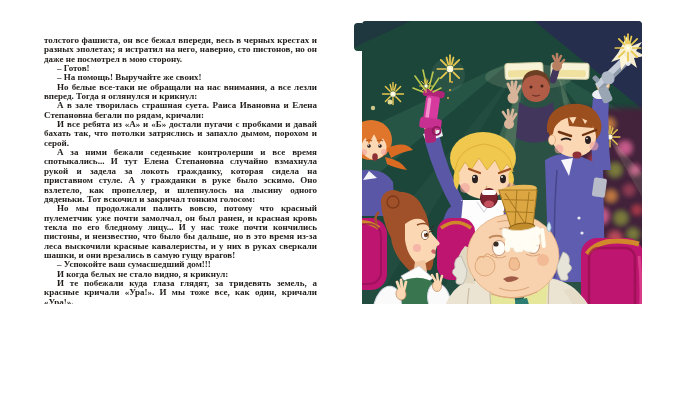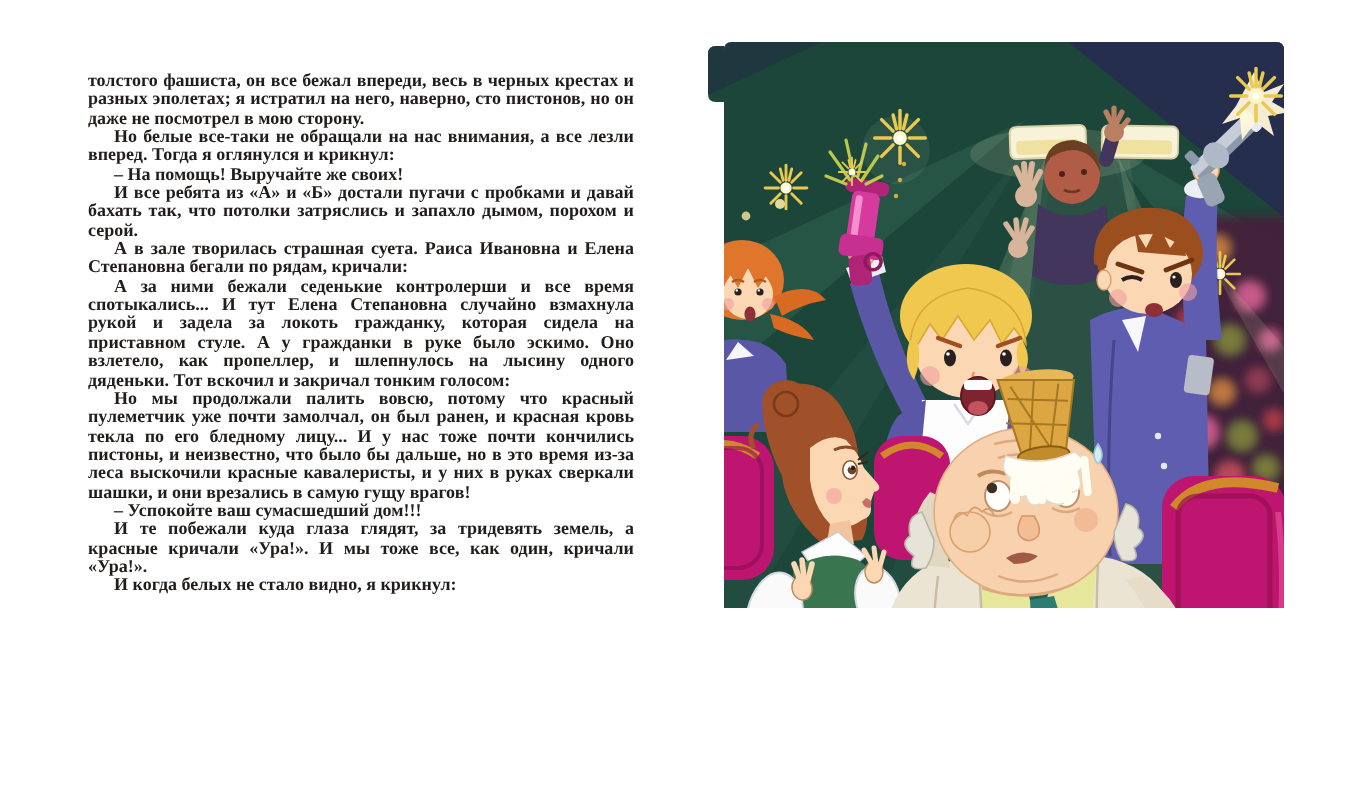--- a/index.html
+++ b/index.html
@@ -13,29 +13,30 @@
   .illustration{position:absolute;left:353px;top:20px;width:293px;height:351px;}
   .illustration svg{display:block;width:293px;height:351px;}
 </style>
 </head>
 <body>
 
 <div class="page">
 
   <div class="text-col">
       <p class="">толстого фашиста, он все бежал впереди, весь в черных крестах и разных эполетах; я истратил на него, наверно, сто пистонов, но он даже не посмотрел в мою сторону.</p>
+      <p class="indent">– Готов!</p>
+      <p class="indent">– На помощь! Выручайте же своих!</p>
       <p class="indent">Но белые все-таки не обращали на нас внимания, а все лезли вперед. Тогда я оглянулся и крикнул:</p>
-      <p class="indent">– На помощь! Выручайте же своих!</p>
+      <p class="indent">А в зале творилась страшная суета. Раиса Ивановна и Елена Степановна бегали по рядам, кричали:</p>
       <p class="indent">И все ребята из «А» и «Б» достали пугачи с пробками и давай бахать так, что потолки затряслись и запахло дымом, порохом и серой.</p>
-      <p class="indent">А в зале творилась страшная суета. Раиса Ивановна и Елена Степановна бегали по рядам, кричали:</p>
       <p class="indent">А за ними бежали седенькие контролерши и все время спотыкались... И тут Елена Степановна случайно взмахнула рукой и задела за локоть гражданку, которая сидела на приставном стуле. А у гражданки в руке было эскимо. Оно взлетело, как пропеллер, и шлепнулось на лысину одного дяденьки. Тот вскочил и закричал тонким голосом:</p>
       <p class="indent">Но мы продолжали палить вовсю, потому что красный пулеметчик уже почти замолчал, он был ранен, и красная кровь текла по его бледному лицу... И у нас тоже почти кончились пистоны, и неизвестно, что было бы дальше, но в это время из-за леса выскочили красные кавалеристы, и у них в руках сверкали шашки, и они врезались в самую гущу врагов!</p>
       <p class="indent">– Успокойте ваш сумасшедший дом!!!</p>
+      <p class="indent">И когда белых не стало видно, я крикнул:</p>
       <p class="indent">И те побежали куда глаза глядят, за тридевять земель, а красные кричали «Ура!». И мы тоже все, как один, кричали «Ура!».</p>
-      <p class="indent">И когда белых не стало видно, я крикнул:</p>
     </div>
 
   <div class="page-number">30</div>
 
   <div class="illustration">
     <svg viewBox="0 0 293 351" xmlns="http://www.w3.org/2000/svg">
       <defs>
         <clipPath id="pc">
           <path d="M9,5 Q9,1 13,1 H285 Q289,1 289,5 V347 Q289,351 285,351 H13 Q9,351 9,347 V31 H5 Q1,31 1,27 V7 Q1,3 5,3 H9 Z"></path>
         </clipPath>

